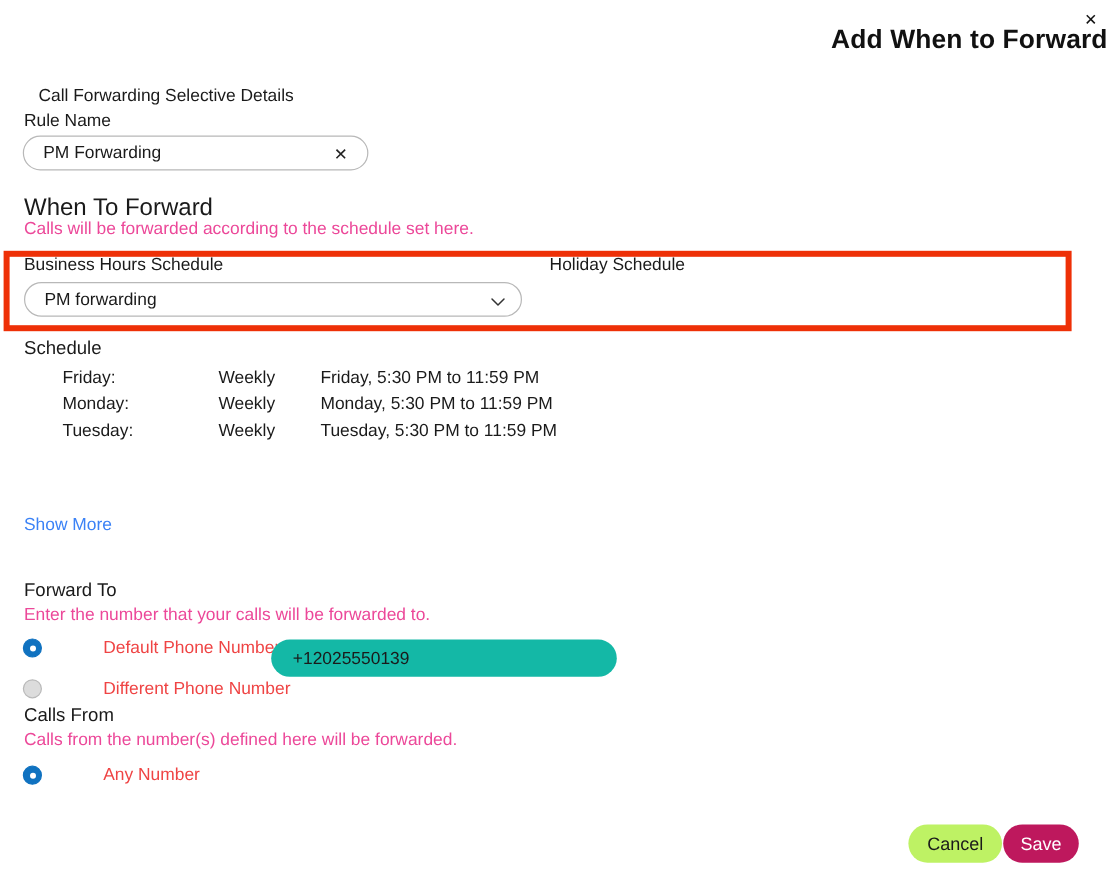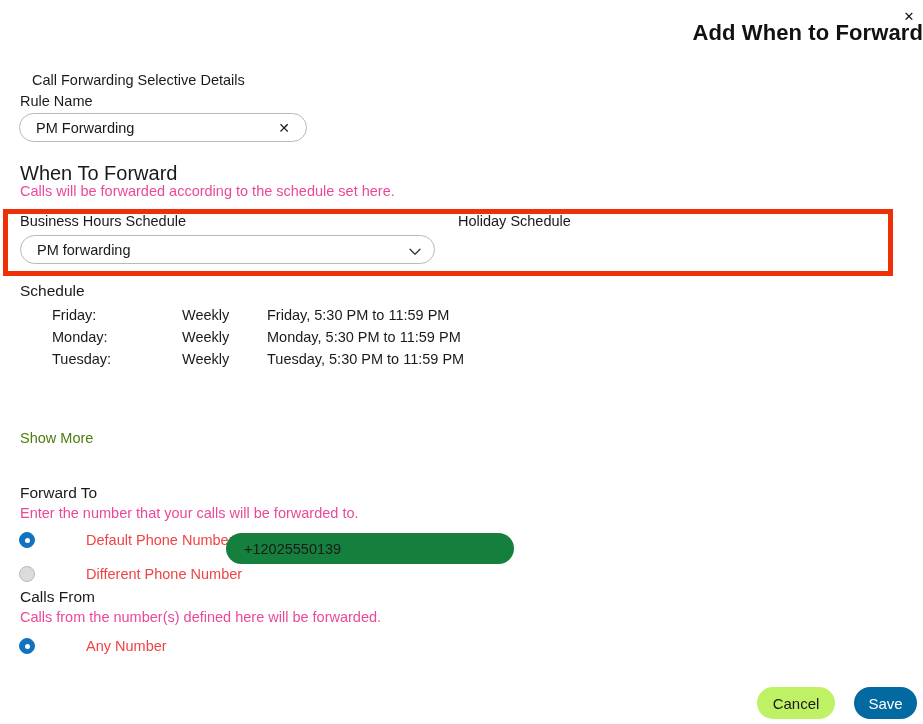--- a/index.html
+++ b/index.html
@@ -151,21 +151,21 @@
     line-height: 21px;
   }
   .schedule-table td.c-day  { width: 130px; }
   .schedule-table td.c-freq { width: 85px; }
   .schedule-table td.c-det  { width: 202px; }
 
   #show-more {
     position: absolute;
     left: 11px; top: 430px;
     font-size: 14.5px;
-    color: #4d7c0f;
+    color: #3b82f6;
     cursor: pointer;
     padding: 0 9px;
   }
 
   
   #forward-head { left: 20px; top: 484px; font-size: 15.5px; }
   #forward-desc { left: 20px; top: 505px; }
 
   .radio-row {
     position: absolute;
@@ -203,21 +203,21 @@
   }
 
   #radio-default   { left: 19px; top: 532px; }
   #radio-different { left: 19px; top: 566px; }
 
   .readonly-field {
     position: absolute;
     left: 226px; top: 533px;
     width: 288px; height: 31px;
     border-radius: 16px;
-    background: #15803d;
+    background: #14b8a6;
     display: flex; align-items: center;
     padding-left: 18px;
     font-size: 14.5px;
     color: #1a1a1a;
   }
 
   #calls-from-head { left: 20px; top: 588px; font-size: 15.5px; }
   #calls-from-desc { left: 20px; top: 609px; }
   #radio-any       { left: 19px; top: 638px; }
 
@@ -232,23 +232,23 @@
     cursor: pointer;
     display: flex; align-items: center; justify-content: center;
   }
   #btn-cancel {
     right: 88px; top: 687px;
     width: 78px;
     background: #bef264;
     color: #1a1a1a;
   }
   #btn-save {
-    right: 6px; top: 687px;
+    right: 24px; top: 687px;
     width: 63px;
-    background: #0369a1;
+    background: #be185d;
     color: #ffffff;
     text-align: right;
   }
 </style>
 </head>
 <body>
 
 <button class="close-btn">
   <span>✕</span>
 </button>

